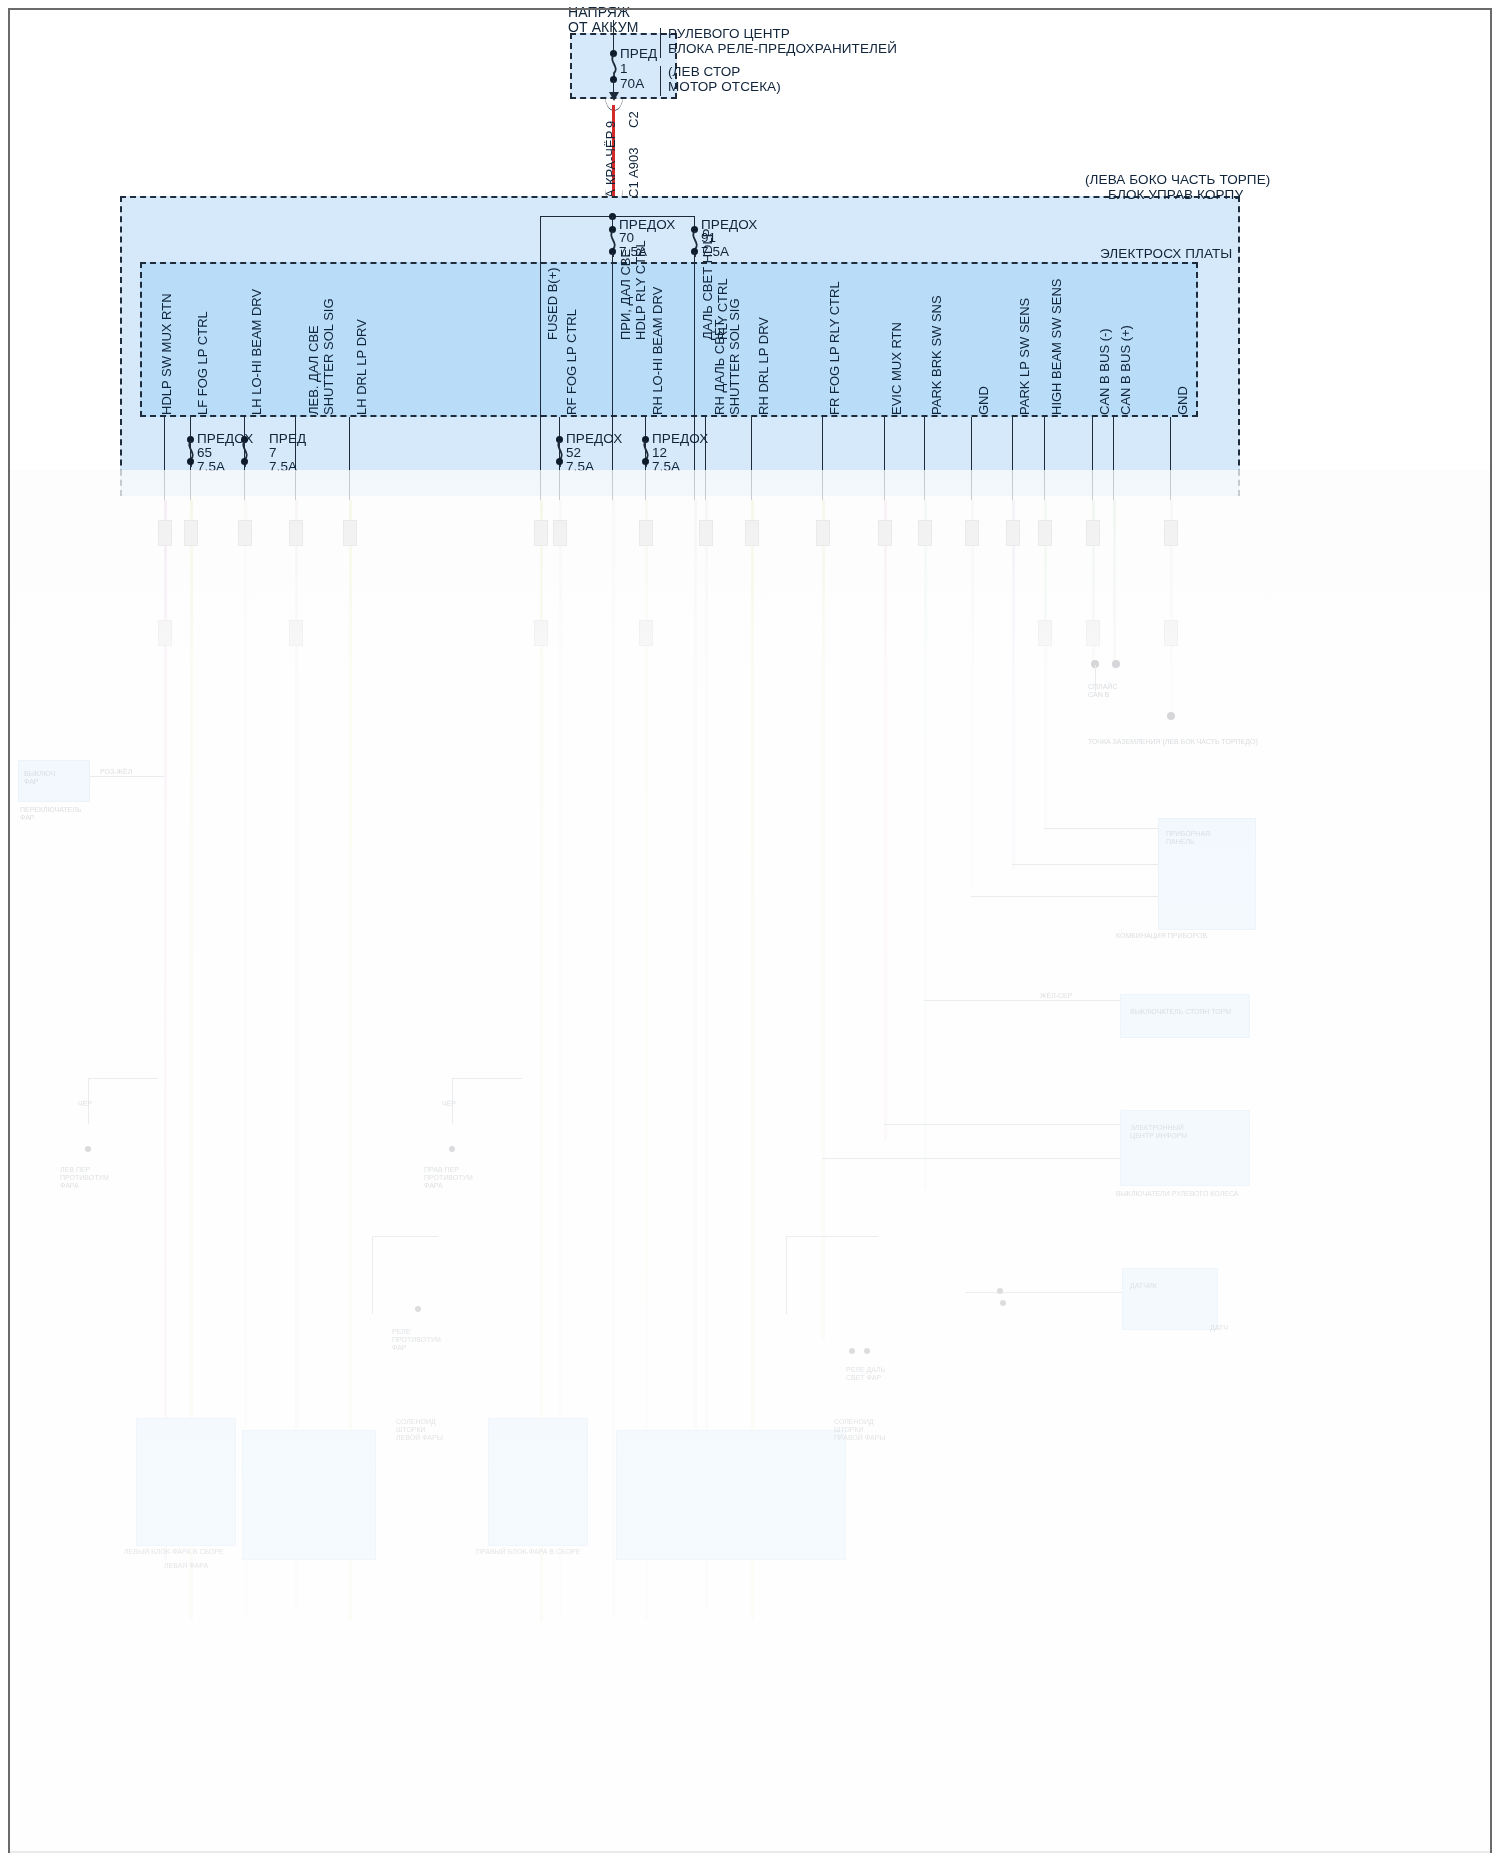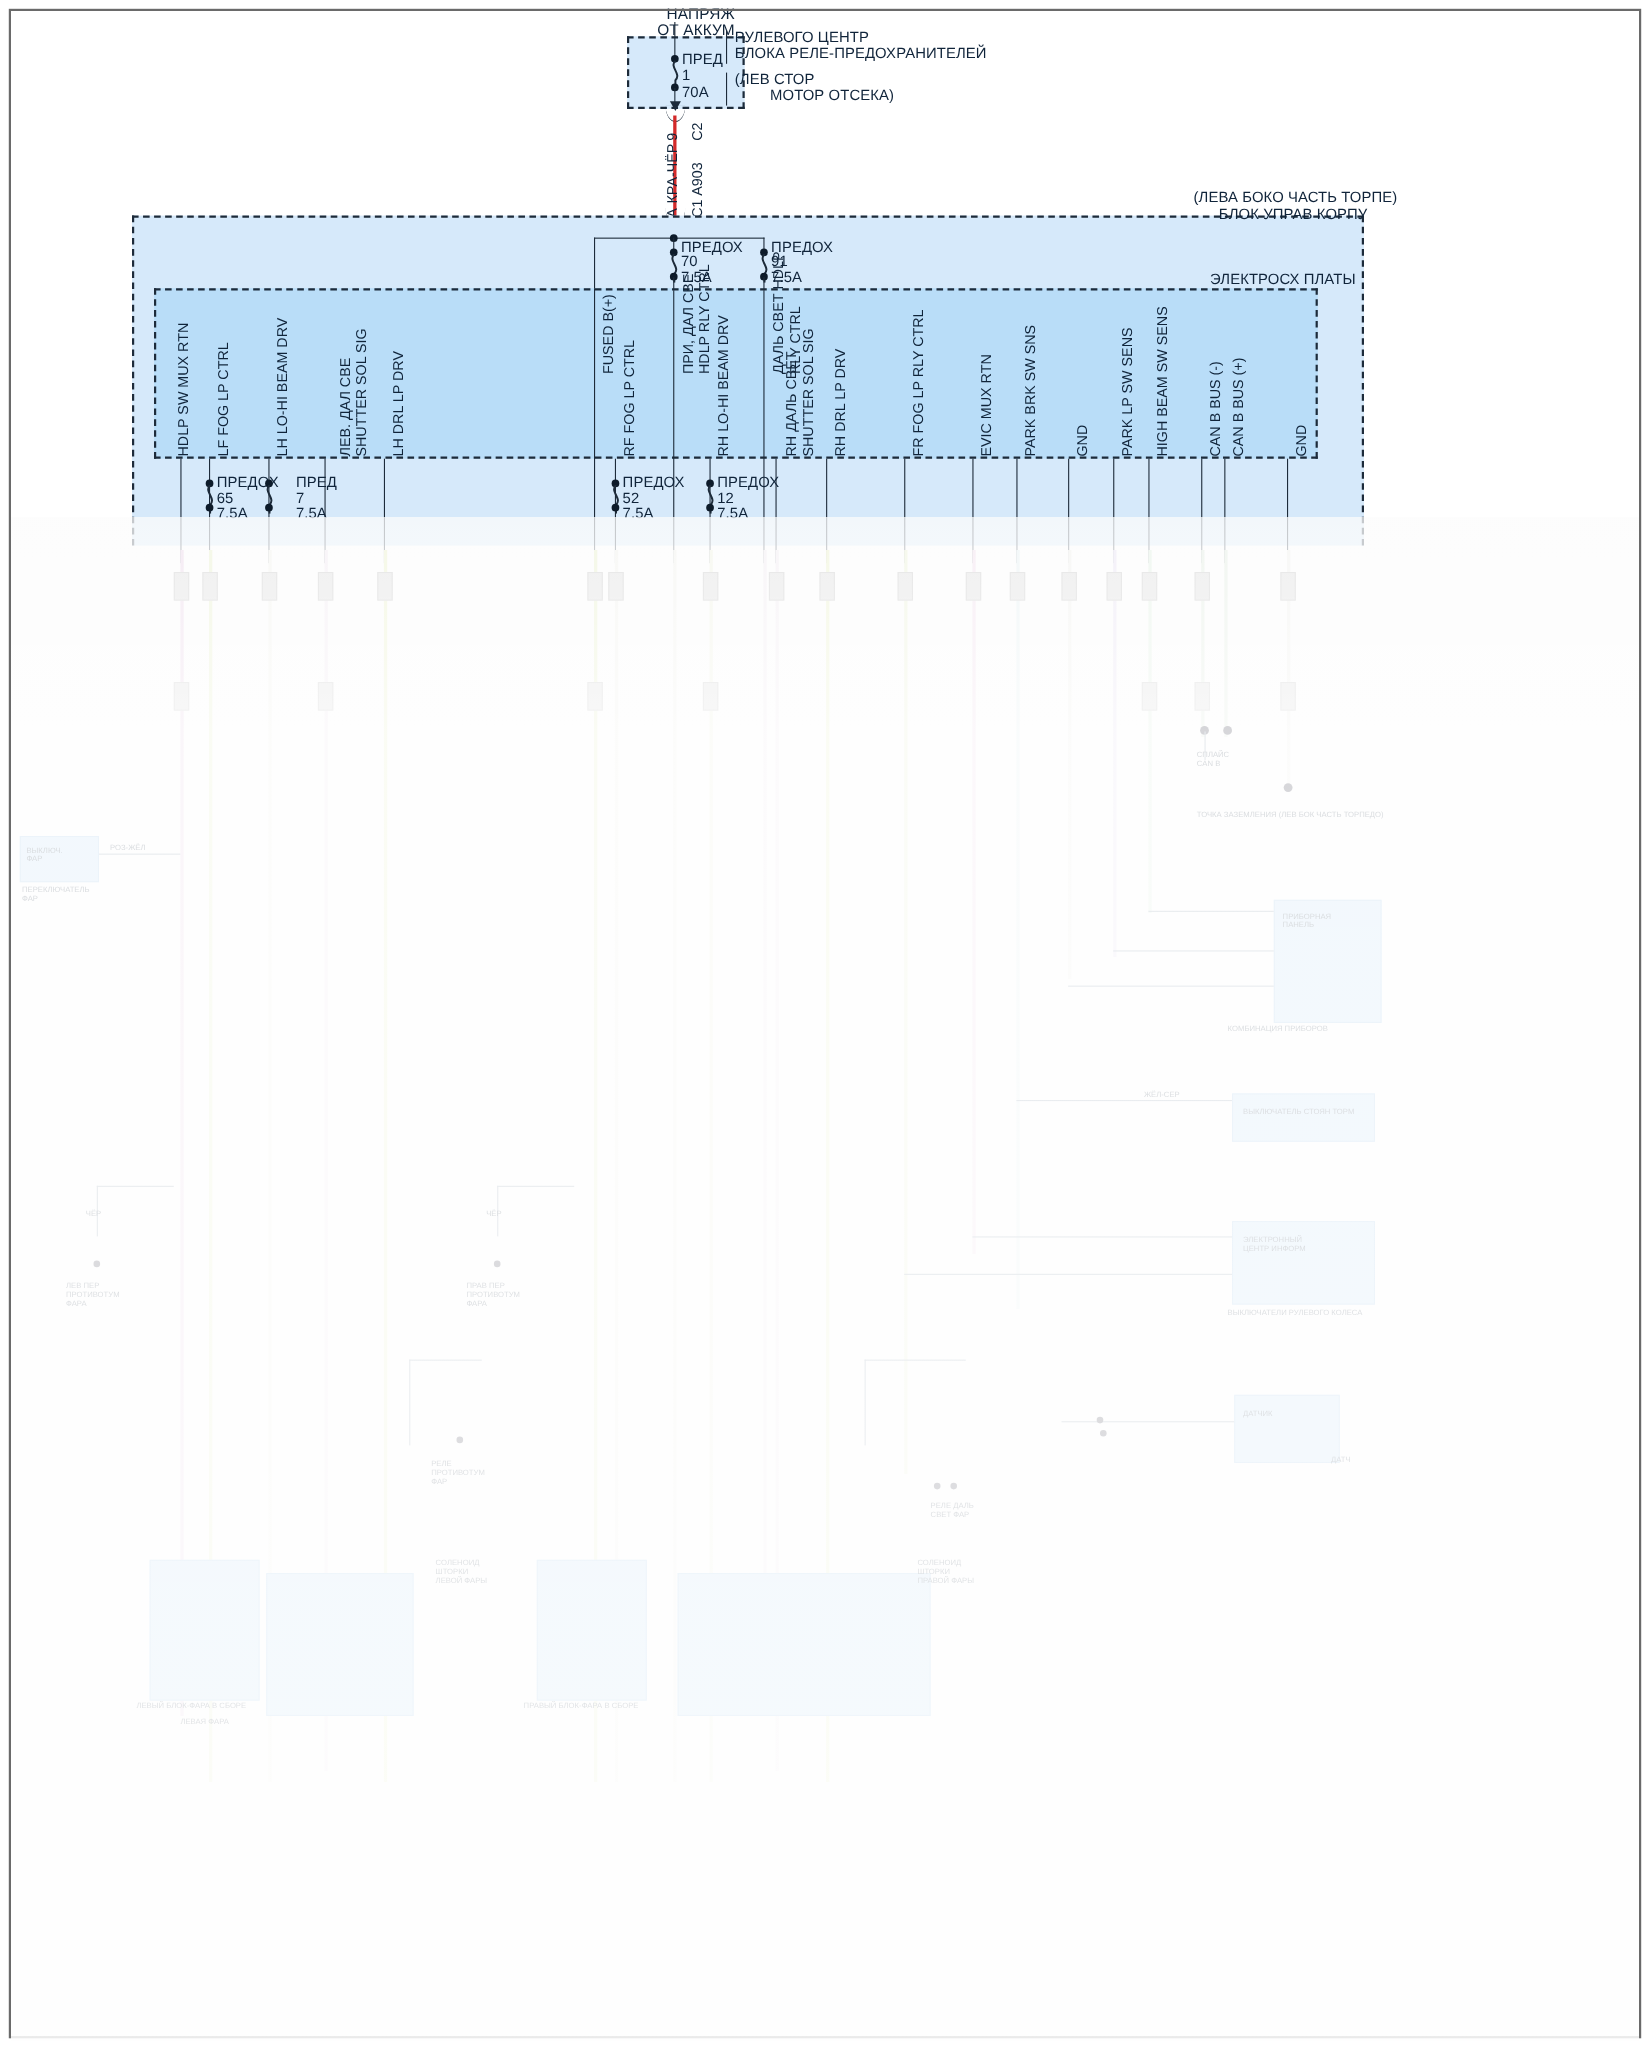--- a/index.html
+++ b/index.html
@@ -148,21 +148,21 @@
     position:absolute;width:6px;height:6px;border-radius:50%;background:#334;
   }
   .ghostline{position:absolute;border-top:1.2px solid #8a9bab;height:0;}
   .ghostvline{position:absolute;border-left:1.2px solid #8a9bab;width:0;}
 </style>
 </head>
 <body>
 
 <div id="page">
 
-  <div class="t c" style="left:568px;top:5px;width:100px;text-align:right;font-size:14px;">НАПРЯЖ
+  <div class="t c" style="left:568px;top:5px;width:100px;text-align:left;font-size:14px;">НАПРЯЖ
 ОТ АККУМ</div>
 
   <div class="fillbox" style="left:570px;top:33px;width:107px;height:66px;"></div>
   <div class="dashbox" style="left:570px;top:33px;width:107px;height:66px;"></div>
 
   <div class="v" style="left:613px;top:20px;height:33px;"></div>
   <div class="dot" style="left:610px;top:50px;"></div>
   <div class="fuse" style="left:607px;top:55px;">
     <svg width="14" height="26" viewBox="0 0 14 26">
       <path d="M7 0 C 1 6, 13 12, 7 18 L7 26" fill="none" stroke="#1d2b3a" stroke-width="1.8"></path>
@@ -174,21 +174,21 @@
 
   <div class="t" style="left:620px;top:46px;">ПРЕД</div>
   <div class="t" style="left:620px;top:61px;">1</div>
   <div class="t" style="left:620px;top:76px;">70A</div>
 
   <div class="v" style="left:660px;top:28px;height:30px;"></div>
   <div class="t" style="left:668px;top:26px;">РУЛЕВОГО ЦЕНТР</div>
   <div class="t" style="left:668px;top:41px;">БЛОКА РЕЛЕ-ПРЕДОХРАНИТЕЛЕЙ</div>
   <div class="v" style="left:660px;top:66px;height:30px;"></div>
   <div class="t" style="left:668px;top:64px;">(ЛЕВ СТОР</div>
-  <div class="t" style="left:700px;top:79px;">МОТОР ОТСЕКА)</div>
+  <div class="t" style="left:668px;top:79px;">МОТОР ОТСЕКА)</div>
 
   <div class="conn" style="left:605px;top:96px;"></div>
 
   <div class="vred" style="left:612px;top:105px;height:95px;"></div>
 
   <div class="vt" style="left:604px;top:128px;">9</div>
   <div class="vt" style="left:604px;top:185px;">КРА-ЧЁР</div>
   <div class="vt" style="left:627px;top:128px;">C2</div>
   <div class="vt" style="left:627px;top:178px;">A903</div>
   <div class="vt" style="left:604px;top:198px;">A</div>

